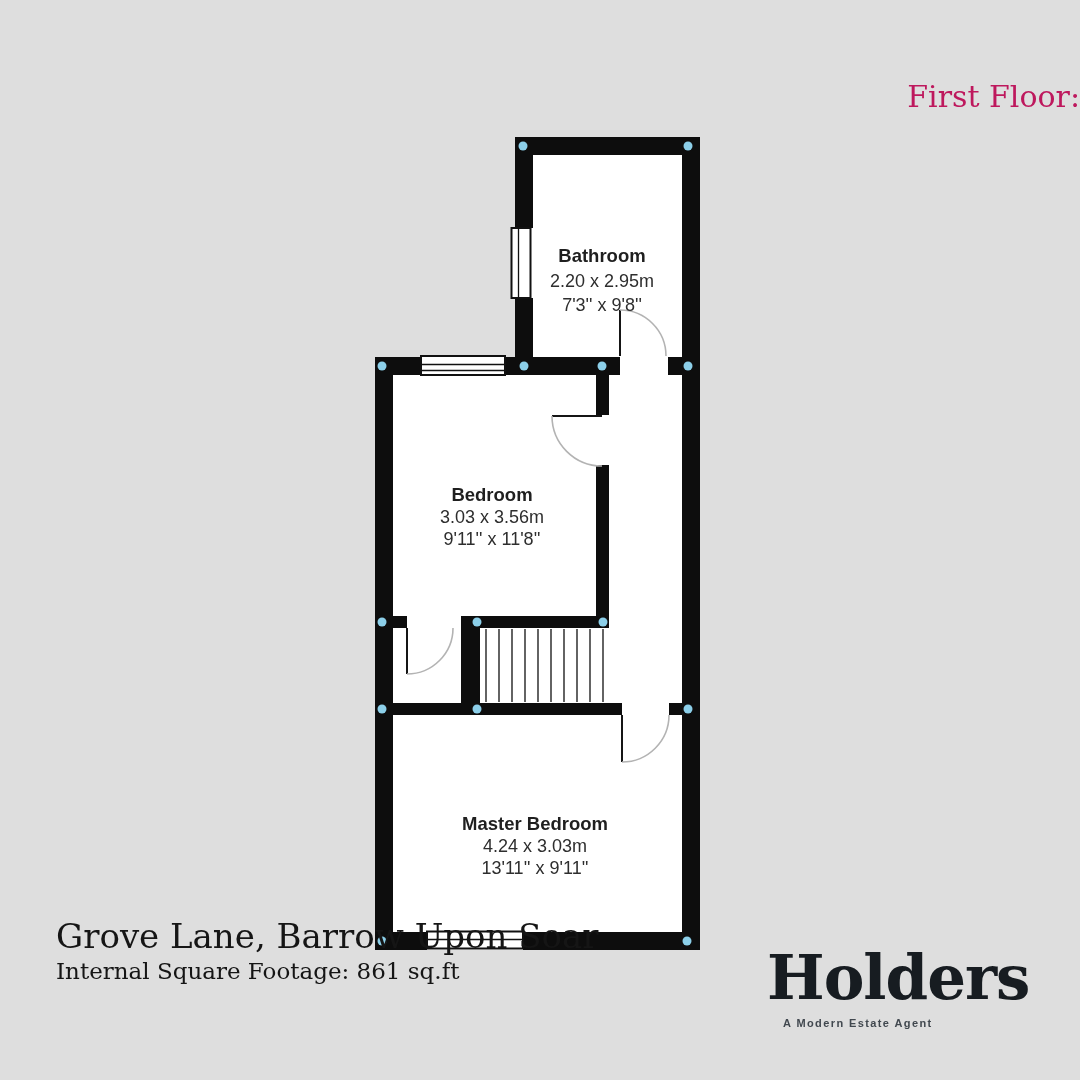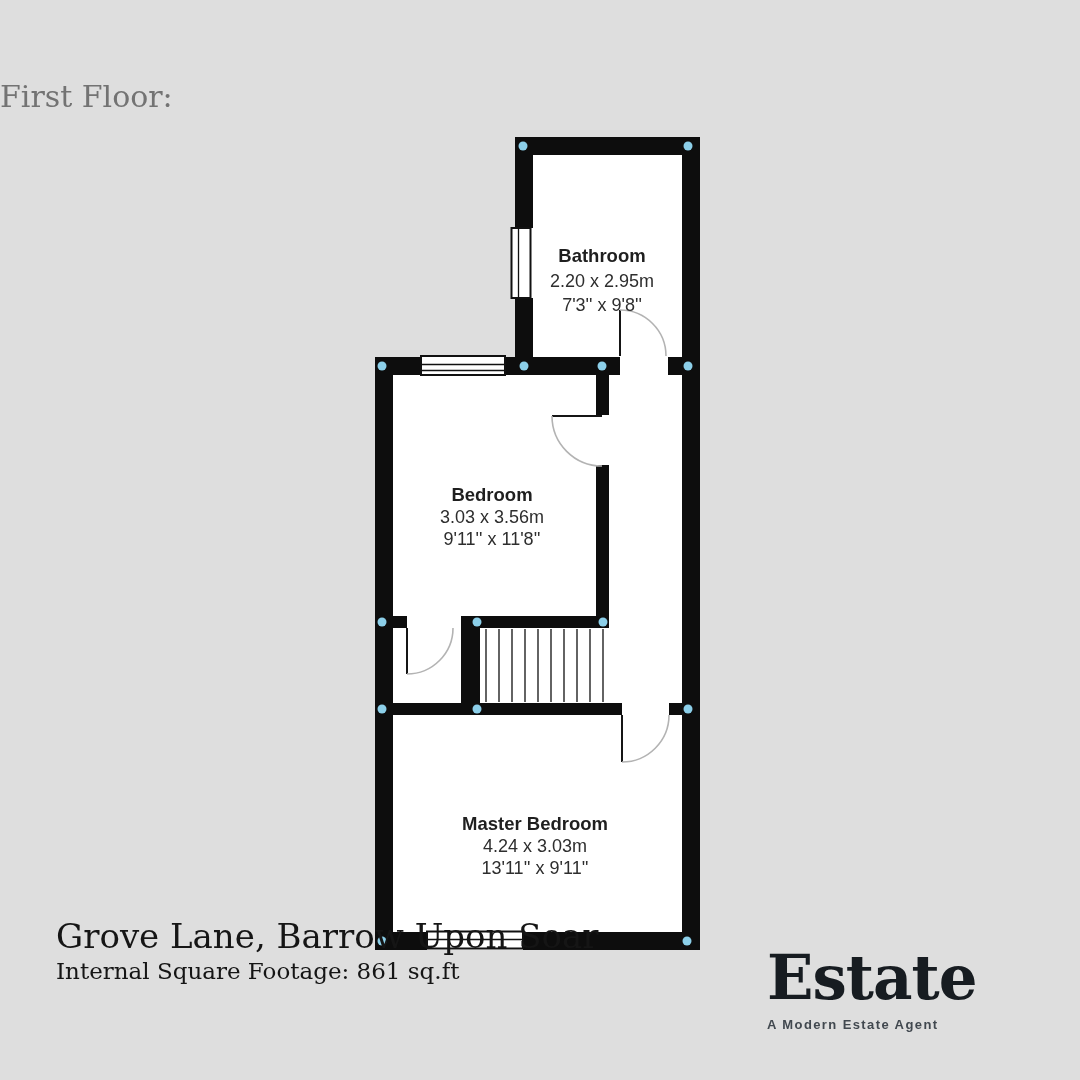--- a/index.html
+++ b/index.html
@@ -7,22 +7,22 @@
     --arc:#b3b3b3; --leaf:#151515; --label:#1f1f1f; --dim:#2e2e2e;
     --footer-text:#151515; --brand-text:#171c21; --tagline-text:#41484f;
   }
   html,body{margin:0;padding:0;}
   .canvas{
     position:relative; width:1080px; height:1080px;
     background:var(--background); overflow:hidden;
     font-family:"Liberation Sans", sans-serif;
   }
   .floor-title{
-    position:absolute; top:79px; left:0; right:0; text-align:left;
-    font-family:"DejaVu Serif", serif; font-size:30px; color:#737373;
+    position:absolute; top:79px; left:0; right:0; text-align:right;
+    font-family:"DejaVu Serif", serif; font-size:30px; color:#be185d;
   }
   .plan-svg{position:absolute; left:0; top:0;}
   .room-rect{fill:var(--room);}
   .wall{fill:var(--wall);}
   .win{fill:var(--room); stroke:#111; stroke-width:2px;}
   .pane{stroke:#111; stroke-width:1.3px;}
   .tread{stroke:#222; stroke-width:1.4px;}
   .arc{fill:none; stroke:var(--arc); stroke-width:1.6px;}
   .leaf{stroke:var(--leaf); stroke-width:2px;}
   .marker{fill:var(--marker);}
@@ -36,22 +36,22 @@
   }
   .address-line{font-size:34px; line-height:1.1;}
   .sqft-line{font-size:23px; margin-top:3px;}
   .brand-block{position:absolute; left:767px; top:946px;}
   .brand-name{
     font-family:"DejaVu Serif", serif; font-weight:bold; font-size:61px;
     line-height:1.05; color:var(--brand-text); letter-spacing:-1px;
   }
   .brand-tagline{
     font-family:"Liberation Sans", sans-serif; font-weight:bold;
-    font-size:13px; letter-spacing:1.4px; color:var(--tagline-text);
-    margin-top:7px; margin-left:0;
+    font-size:11px; letter-spacing:1.4px; color:var(--tagline-text);
+    margin-top:7px; margin-left:16px;
   }
 </style>
 </head>
 <body>
 
 <div class="canvas">
 
   <div class="floor-title">First Floor:</div>
 
   <svg class="plan-svg" width="1080" height="1080" viewBox="0 0 1080 1080">
@@ -160,17 +160,17 @@
       <text class="room-dim" x="535" y="874">13'11'' x 9'11''</text>
     </g>
   </svg>
 
   <div class="address-block">
     <div class="address-line">Grove Lane, Barrow Upon Soar</div>
     <div class="sqft-line">Internal Square Footage: 861 sq.ft</div>
   </div>
 
   <div class="brand-block">
-    <div class="brand-name">Estate</div>
+    <div class="brand-name">Holders</div>
     <div class="brand-tagline">A Modern Estate Agent</div>
   </div>
 
 </div>
 
 </body></html>

